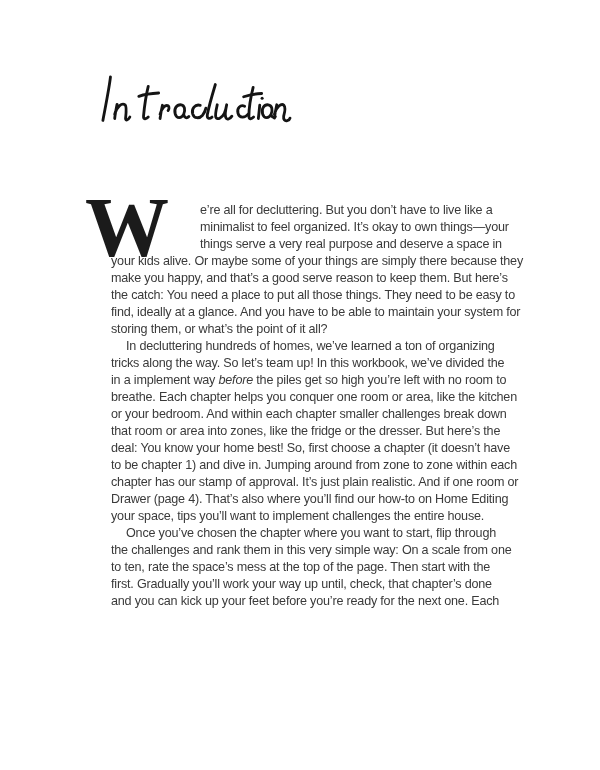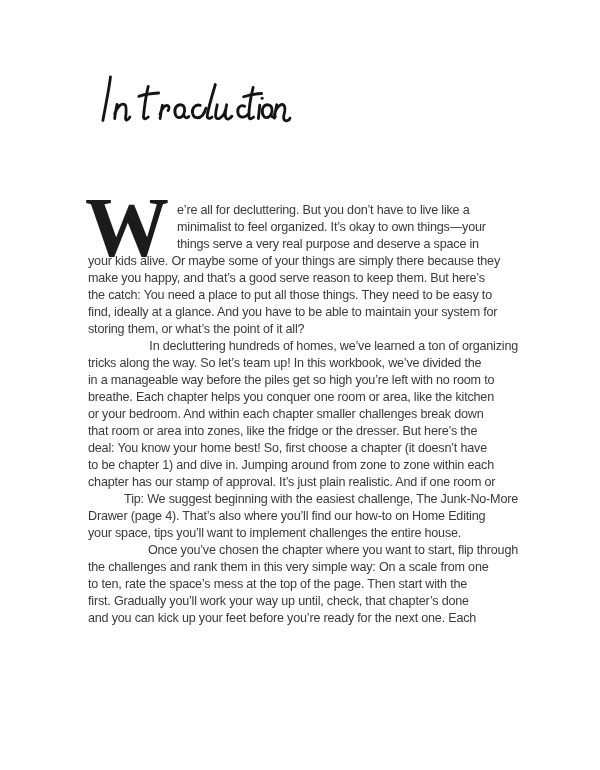--- a/index.html
+++ b/index.html
@@ -52,29 +52,30 @@
     top: 202px;
     width: 430px;
     font-size: 12.6px;
     line-height: 17px;
     letter-spacing: -0.2px;
     color: #3a3a3a;
   }
   .body-text .line {
     height: 17px;
     white-space: nowrap;
+    margin-left: 23px;
   }
   .body-text .line.wrap {
     padding-left: 89px;
   }
   .body-text .line.indent {
     padding-left: 15px;
-    text-align: right;
   }
   .body-text .em {
+    font-style: italic;
   }
 </style>
 </head>
 <body>
 
 <div class="book-page">
 
   <svg class="title-svg" viewBox="0 0 200 56" aria-hidden="true">
     <title>Introduction</title>
 
@@ -116,28 +117,27 @@
       <div class="line wrap"><span>e’re all for decluttering. But you don’t have to live like a</span></div>
       <div class="line wrap"><span>minimalist to feel organized. It’s okay to own things—your</span></div>
       <div class="line wrap"><span>things serve a very real purpose and deserve a space in</span></div>
       <div class="line"><span>your kids alive. Or maybe some of your things are simply there because they</span></div>
       <div class="line"><span>make you happy, and that’s a good serve reason to keep them. But here’s</span></div>
       <div class="line"><span>the catch: You need a place to put all those things. They need to be easy to</span></div>
       <div class="line"><span>find, ideally at a glance. And you have to be able to maintain your system for</span></div>
       <div class="line"><span>storing them, or what’s the point of it all?</span></div>
       <div class="line indent"><span>In decluttering hundreds of homes, we’ve learned a ton of organizing</span></div>
       <div class="line"><span>tricks along the way. So let’s team up! In this workbook, we’ve divided the</span></div>
-      <div class="line"><span>in a manageable way </span><span class="em">before</span><span> the piles get so high you’re left with no room to</span></div>
+      <div class="line"><span>in a implement way </span><span class="em">before</span><span> the piles get so high you’re left with no room to</span></div>
       <div class="line"><span>breathe. Each chapter helps you conquer one room or area, like the kitchen</span></div>
       <div class="line"><span>or your bedroom. And within each chapter smaller challenges break down</span></div>
       <div class="line"><span>that room or area into zones, like the fridge or the dresser. But here’s the</span></div>
       <div class="line"><span>deal: You know your home best! So, first choose a chapter (it doesn’t have</span></div>
       <div class="line"><span>to be chapter 1) and dive in. Jumping around from zone to zone within each</span></div>
       <div class="line"><span>chapter has our stamp of approval. It’s just plain realistic. And if one room or</span></div>
-      <div class="line indent"><span>Tip: We suggest beginning with the easiest challenge, The Junk-No-More</span></div>
       <div class="line"><span>Drawer (page 4). That’s also where you’ll find our how-to on Home Editing</span></div>
       <div class="line"><span>your space, tips you’ll want to implement challenges the entire house.</span></div>
       <div class="line indent"><span>Once you’ve chosen the chapter where you want to start, flip through</span></div>
       <div class="line"><span>the challenges and rank them in this very simple way: On a scale from one</span></div>
       <div class="line"><span>to ten, rate the space’s mess at the top of the page. Then start with the</span></div>
       <div class="line"><span>first. Gradually you’ll work your way up until, check, that chapter’s done</span></div>
       <div class="line"><span>and you can kick up your feet before you’re ready for the next one. Each</span></div>
     </div>
 
 </div>

